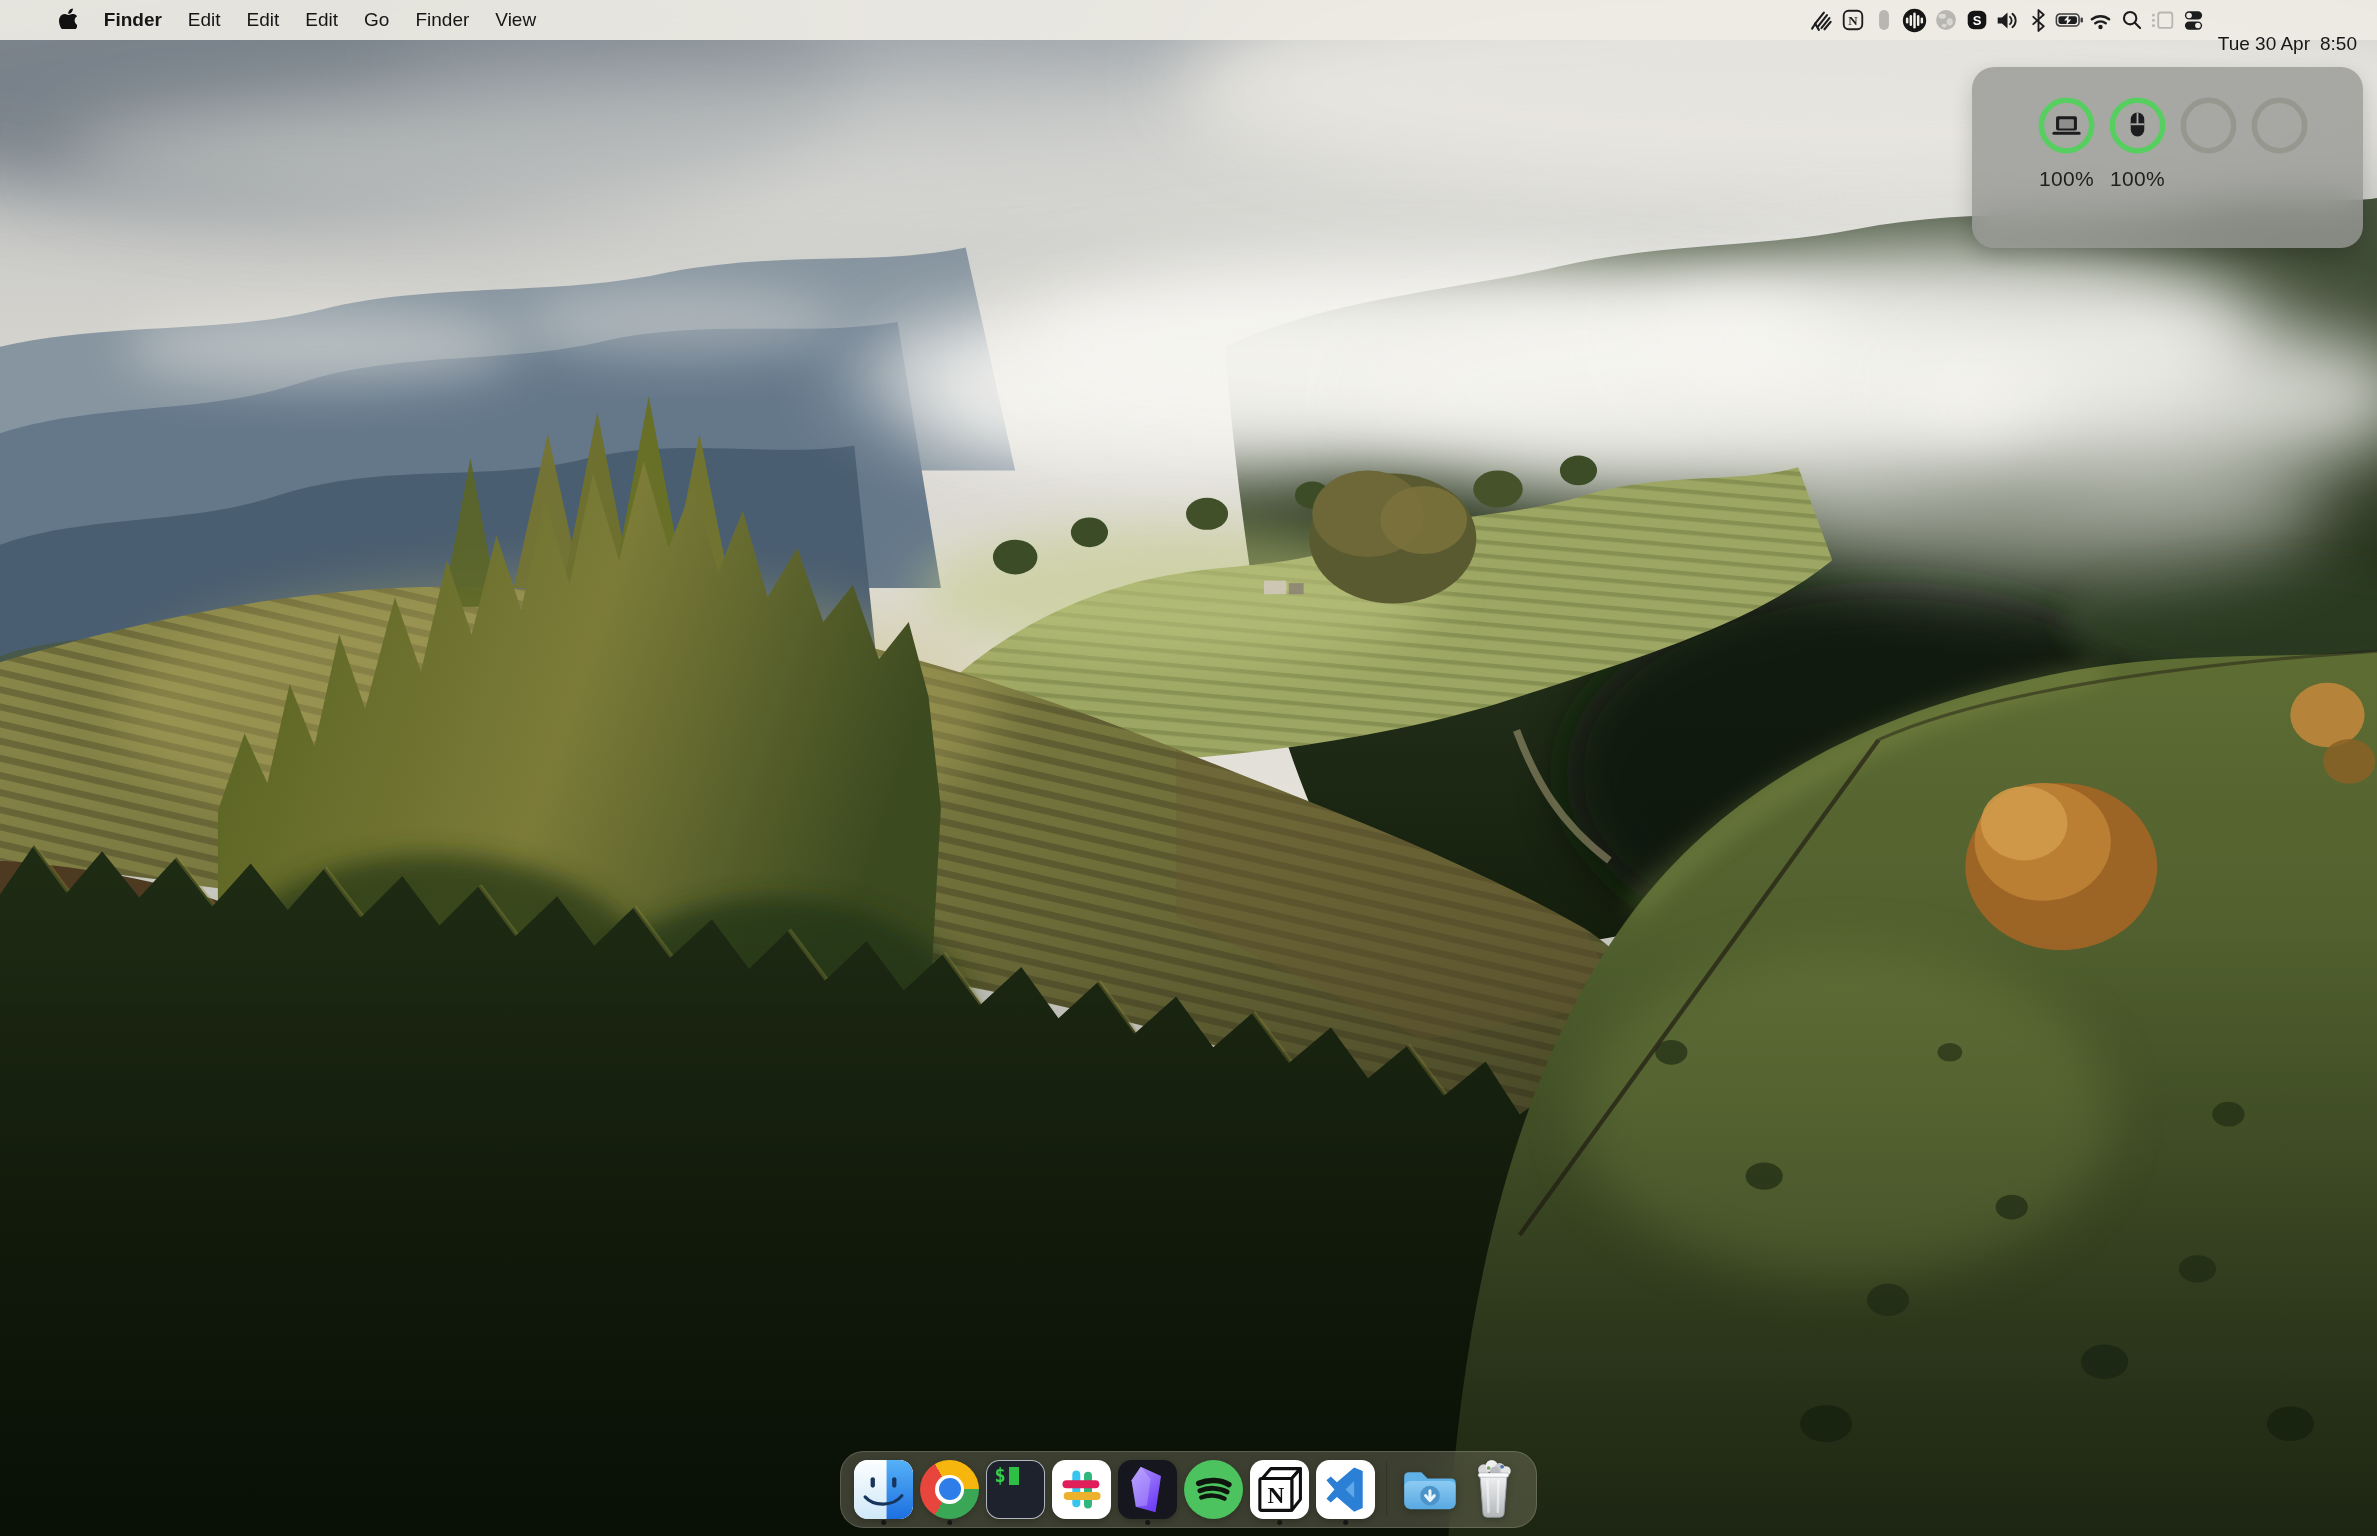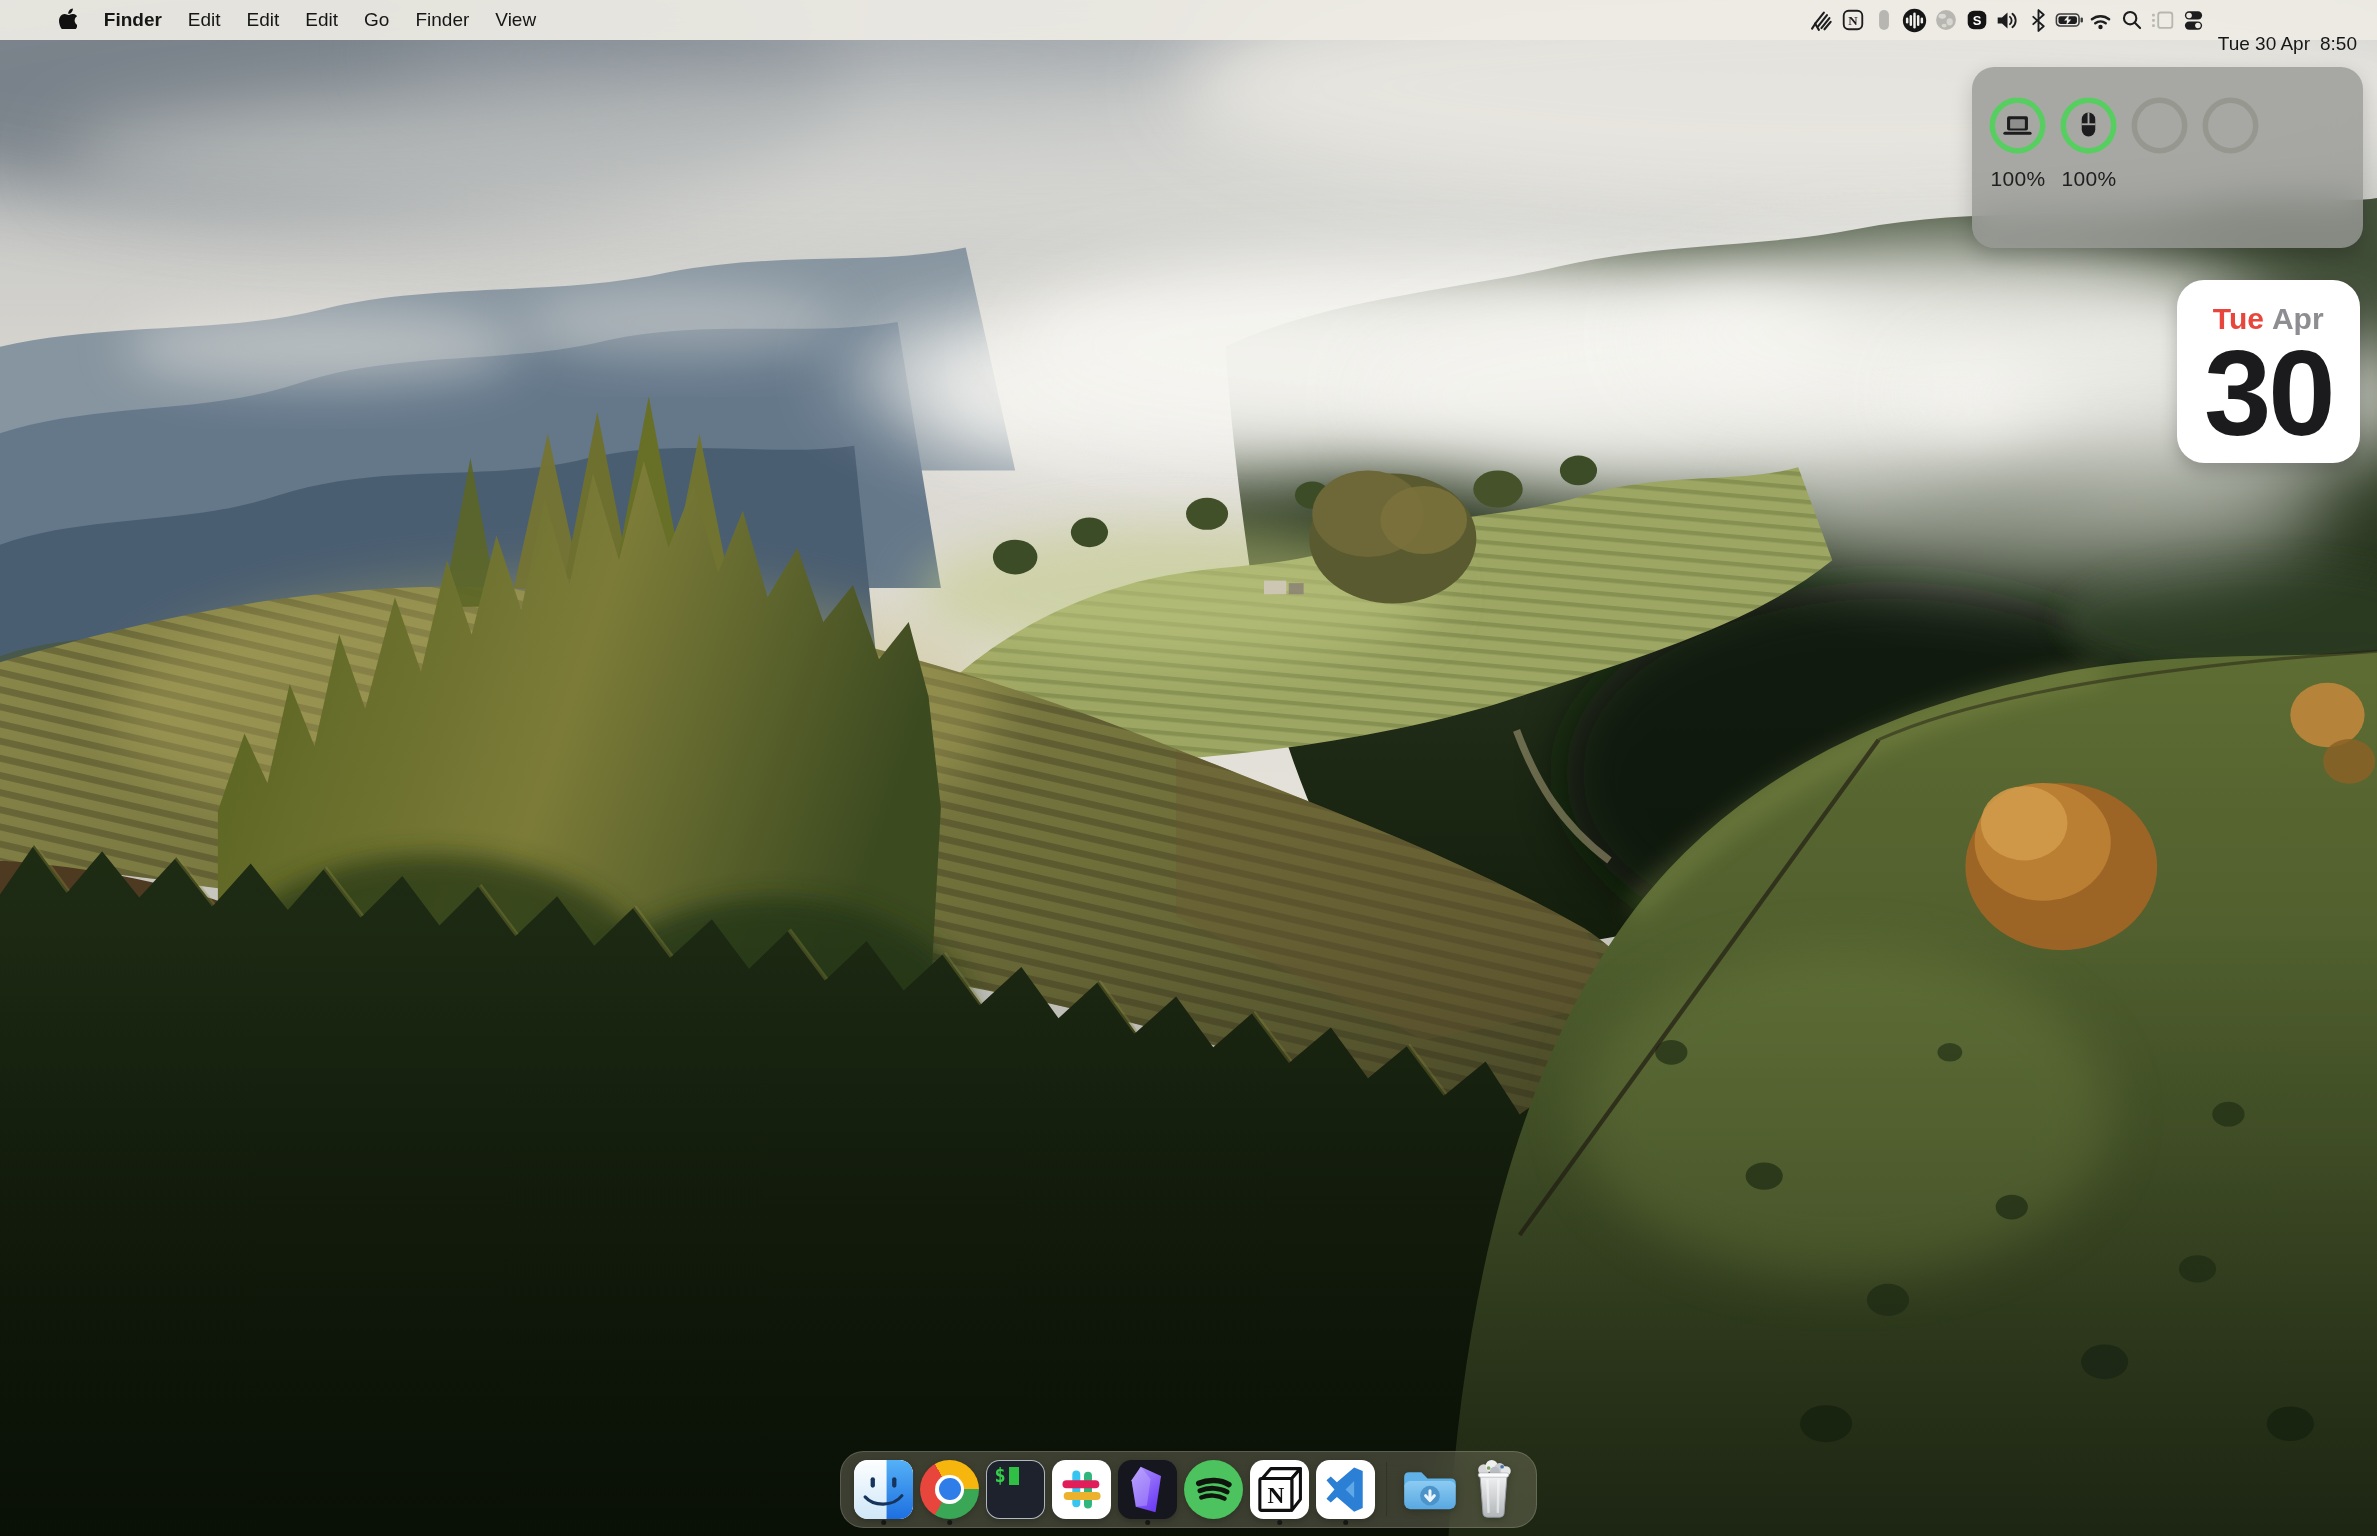--- a/index.html
+++ b/index.html
@@ -22,21 +22,21 @@
   .st-icon { width:31px; height:40px; display:flex; align-items:center; justify-content:center; }
   .st-icon svg { display:block; }
   .dimmed { opacity:0.42; }
   .mb-clock { display:flex; align-items:center; gap:10px; padding:0 5px 0 8.7px; white-space:nowrap;margin-top:47px; }
 
   
   .battery-widget { position:absolute; top:67px; right:13.6px; width:391px; height:181px;
                     border-radius:22px; background:rgba(151,153,149,0.80);
                     -webkit-backdrop-filter:blur(18.6px); backdrop-filter:blur(18.6px);
                     box-shadow:0 8.7px 21px rgba(0,0,0,0.18); z-index:20;
-                    display:flex; padding:28.5px 0 0 10px; }
+                    display:flex; padding:28.5px 0 0 10px;justify-content:center; }
   .bat-slot { width:71px; display:flex; flex-direction:column; align-items:center; }
   .bat-ring { width:59px; height:59px; position:relative; }
   .bat-ring svg { position:absolute; inset:0; }
   .bat-pct { margin-top:12.4px; font-size:21px; color:#1f1f1f; letter-spacing:0.3px; }
 
   
   .calendar-widget { position:absolute; top:280px; right:17.3px; width:183px; height:183px;
                      border-radius:27px; background:#ffffff; z-index:20; text-align:center;
                      box-shadow:0 6.2px 17.3px rgba(0,0,0,0.22); padding-top:22px; }
   .cal-head { font-size:30px; font-weight:700; display:flex; justify-content:center; gap:8px; }
@@ -380,27 +380,20 @@
     </div>
     <div class="bat-slot">
       <div class="bat-ring">
         <svg viewBox="0 0 96 96">
             <circle cx="48" cy="48" r="41" fill="none" stroke="#96978f" stroke-width="9"></circle>
           </svg>
       </div>
     </div>
   </div>
 
-  <div class="calendar-widget">
-    <div class="cal-head">
-      <span class="cal-weekday">Tue</span>
-      <span class="cal-month">Apr</span>
-    </div>
-    <div class="cal-day">30</div>
-  </div>
 
   <div class="dock">
 
     <div class="dock-item">
       <div class="appicon ic-finder">
         <svg width="59" height="59" viewBox="0 0 96 96">
           <defs>
             <linearGradient id="finB" x1="0" y1="0" x2="0" y2="1">
               <stop offset="0" stop-color="#55b1f7"></stop>
                 <stop offset="1" stop-color="#1d6fe0"></stop>

